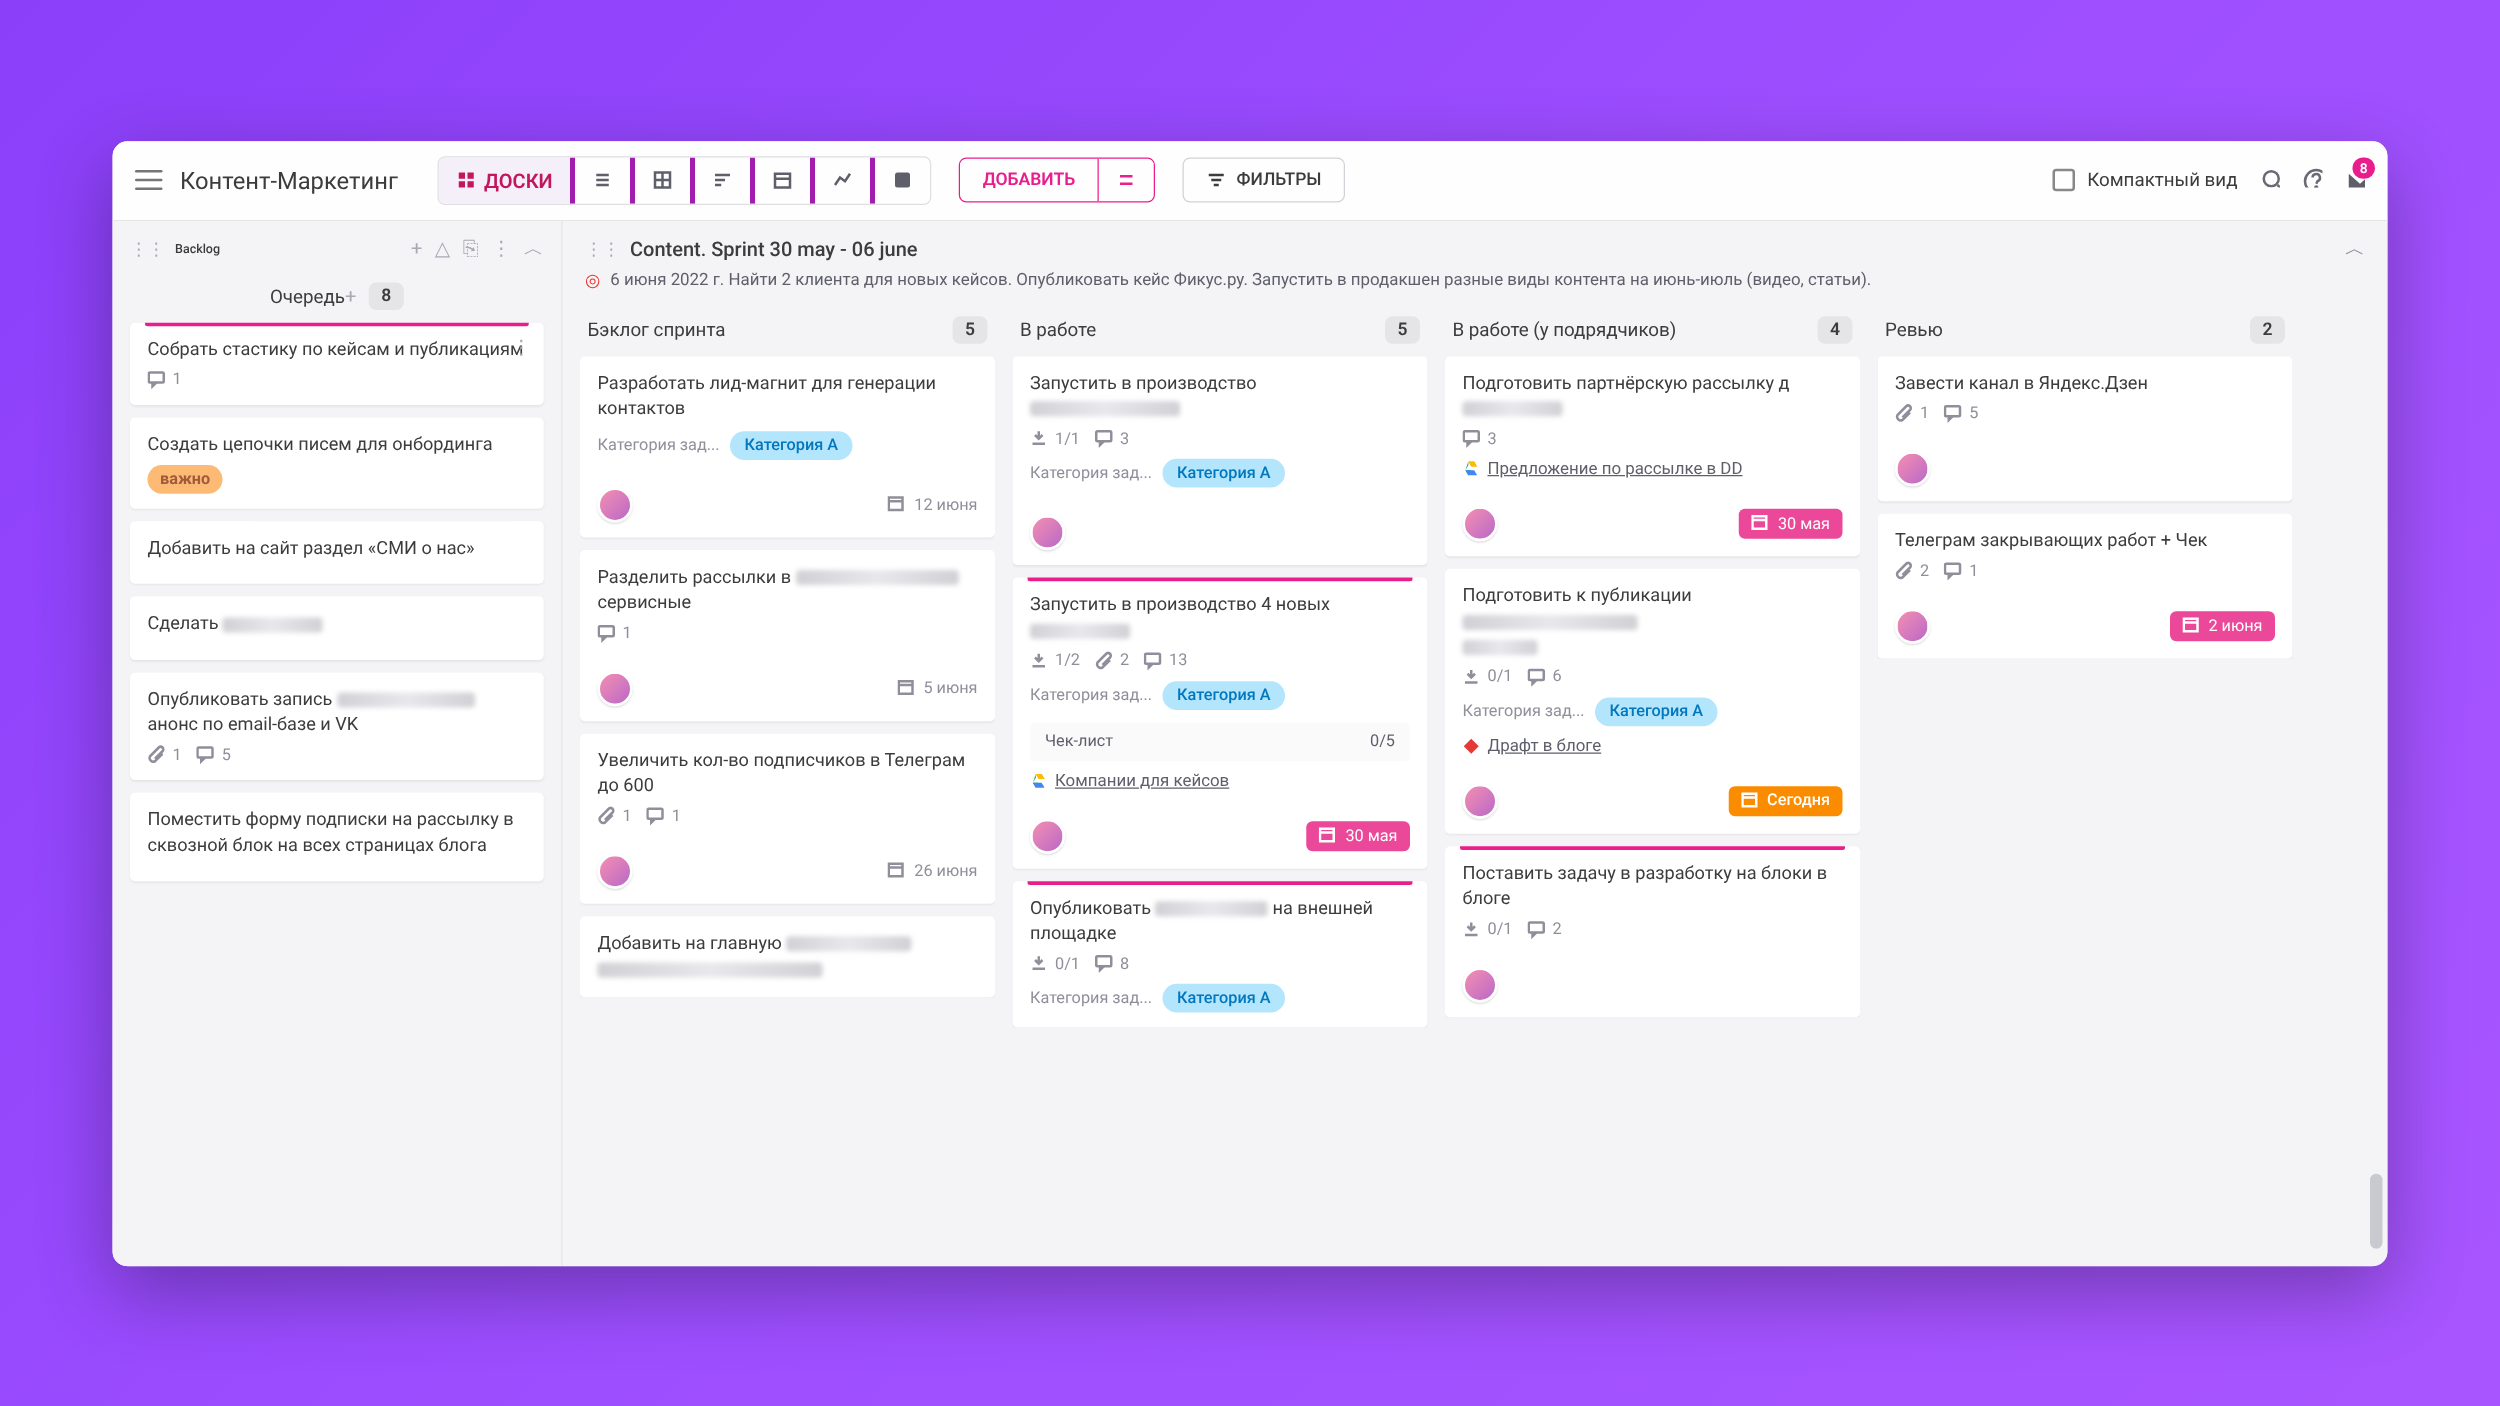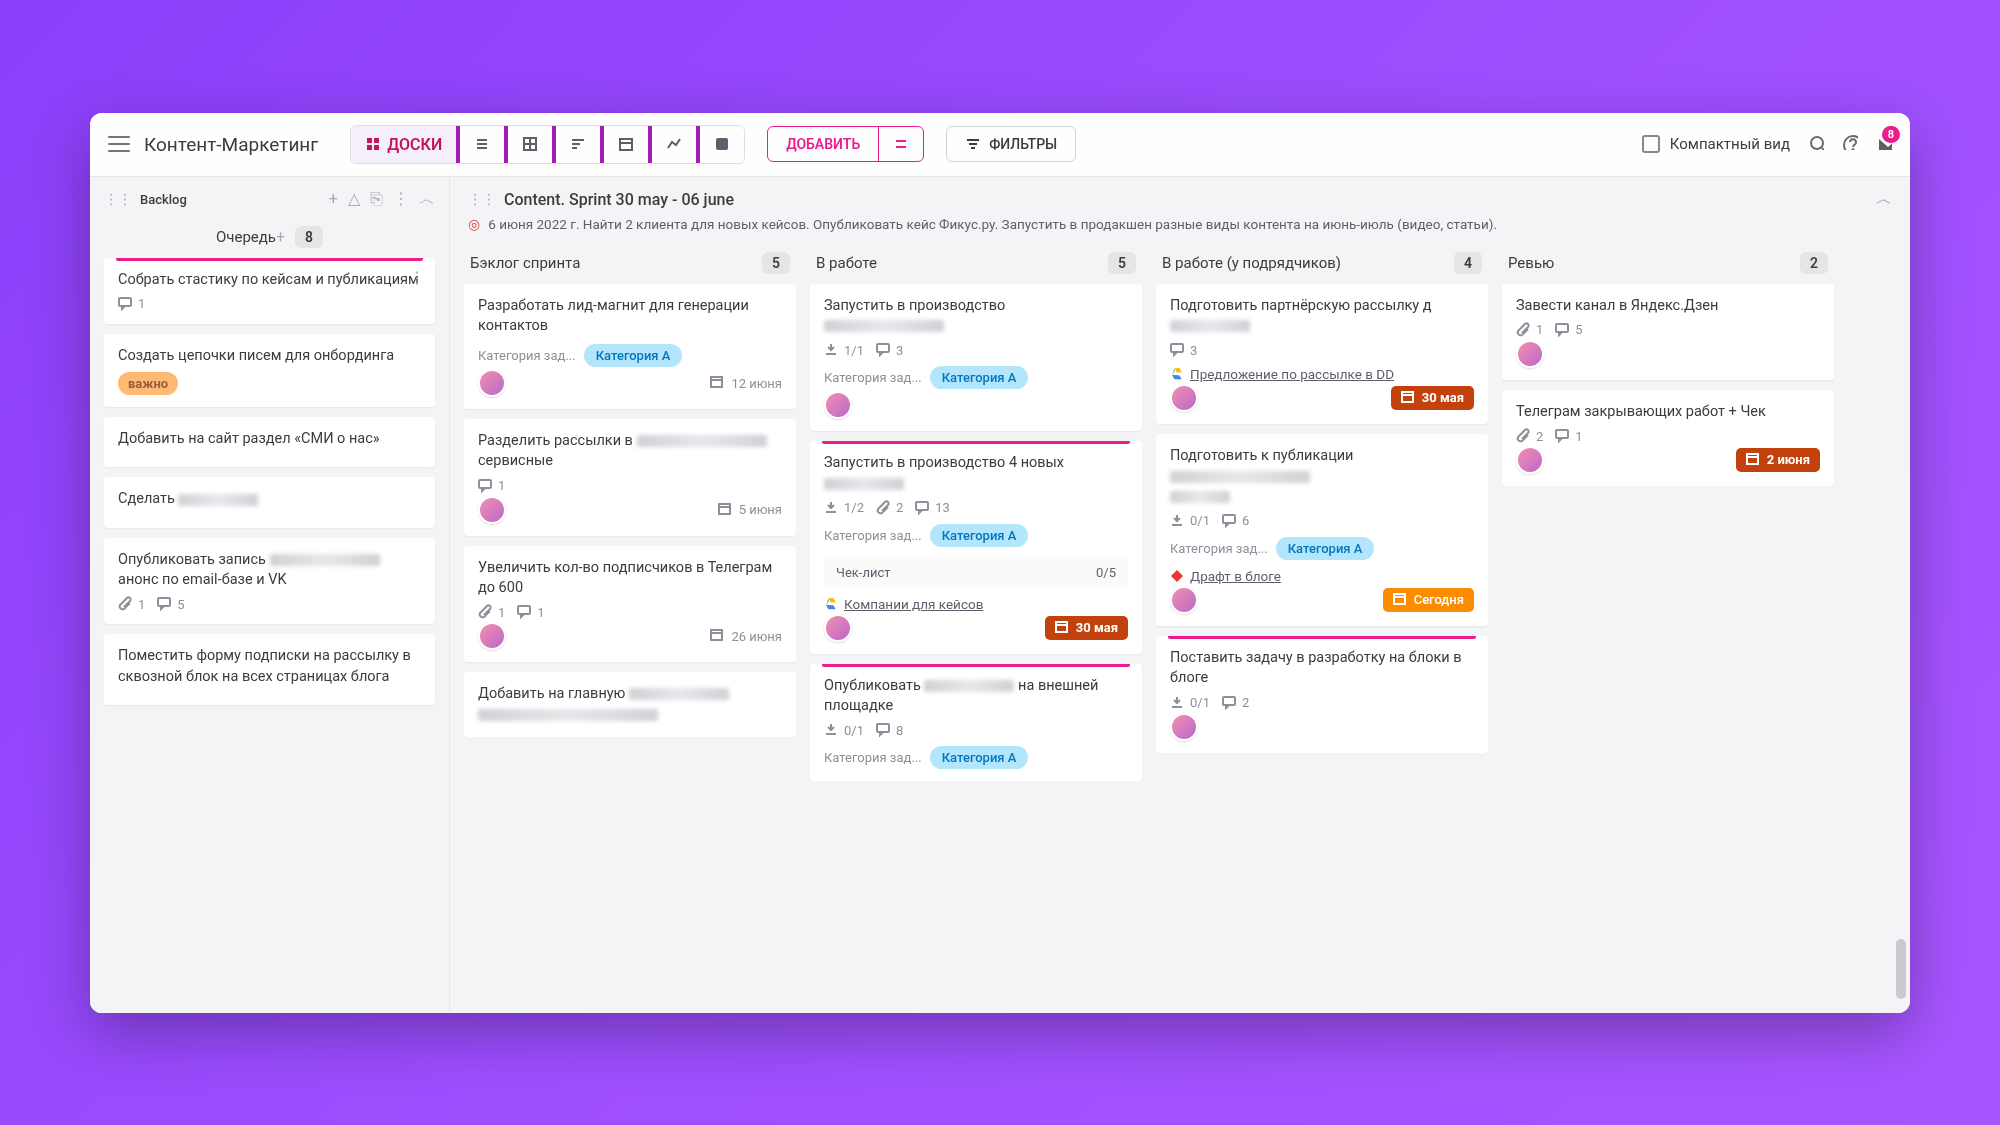--- a/index.html
+++ b/index.html
@@ -40,21 +40,21 @@
 .filter-btn { margin-left:10px; border:1px solid #d1d1d8; border-radius:6px; padding:9px 18px; display:flex; align-items:center; gap:8px; cursor:pointer; color:#3c3c3c; font-size:14px; font-weight:500;}
 .topbar-right { margin-left:auto; display:flex; align-items:center; gap:18px;}
 .compact-toggle { display:flex; align-items:center; gap:10px; color:#3c3c3c; font-size:15px; cursor:pointer;}
 .checkbox { width:18px; height:18px; border:2px solid #888; border-radius:3px;}
 .icon-btn { cursor:pointer; color:#6a6a75; position:relative;}
 .badge { position:absolute; top:-8px; right:-8px; background:#e91e8c; color:#fff; font-size:11px; font-weight:600; border-radius:10px; padding:2px 6px; min-width:18px; text-align:center;}
 .content-area { flex:1; display:flex; background:#f4f4f7; overflow:hidden; position:relative;}
 .sidebar { width:360px; background:#f4f4f7; border-right:1px solid #e5e5e8; display:flex; flex-direction:column;}
 .sidebar-header { padding:12px 14px; display:flex; align-items:center; gap:8px; color:#3c3c3c;}
 .grip { color:#a9a9b3; cursor:grab; font-size:14px;}
-.sidebar-title { font-size:13px; font-weight:500; flex:1;}
+.sidebar-title { font-size:10px; font-weight:500; flex:1;}
 .sidebar-tools { display:flex; gap:10px; color:#a9a9b3;}
 .sidebar-subheader { padding:4px 18px 10px; display:flex; align-items:center; justify-content:center;}
 .sidebar-sub { font-size:15px; color:#3c3c3c;}
 .count-badge { background:#e5e5e8; color:#3c3c3c; font-weight:600; border-radius:6px; padding:3px 10px; font-size:14px;}
 .sidebar-cards { padding:0 14px 10px; overflow-y:auto; flex:1;}
 .card { background:#fff; border-radius:4px; padding:12px 14px; margin-bottom:10px; box-shadow:0 1px 2px rgba(0,0,0,0.06); position:relative;}
 .card-accent { position:absolute; top:0; left:12px; right:12px; height:3px; background:#e91e8c; border-radius:0 0 2px 2px;}
 .card-title { font-size:14.5px; color:#3c3c3c; line-height:1.4; margin-bottom:6px;}
 .card-meta { display:flex; align-items:center; gap:12px; color:#8f8f9b; font-size:13px; margin-top:6px;}
 .card-meta-item { display:flex; align-items:center; gap:4px;}
@@ -69,23 +69,23 @@
 .columns { flex:1; display:flex; gap:14px; padding:0 14px 14px; overflow-x:auto;}
 .column { width:332px; flex-shrink:0; display:flex; flex-direction:column;}
 .column-header { display:flex; align-items:center; justify-content:space-between; padding:8px 6px 10px; font-size:15px; color:#3c3c3c;}
 .column-cards { display:flex; flex-direction:column; gap:10px; overflow-y:auto;}
 .kcard { background:#fff; border-radius:4px; padding:12px 14px; box-shadow:0 1px 2px rgba(0,0,0,0.06); position:relative;}
 .kcard-title { font-size:14.5px; color:#3c3c3c; line-height:1.4;}
 .kcard-row { display:flex; align-items:center; gap:8px; margin-top:8px; flex-wrap:wrap;}
 .cat-label { font-size:13px; color:#8f8f9b;}
 .cat-tag { background:#b3e5fc; color:#0277bd; padding:4px 12px; border-radius:12px; font-size:13px; font-weight:500;}
 .avatar { width:28px; height:28px; border-radius:50%; background:linear-gradient(135deg,#f48fb1,#ba68c8); border:2px solid #fff; box-shadow:0 1px 2px rgba(0,0,0,0.15);}
-.kcard-footer { display:flex; align-items:center; justify-content:space-between; margin-top:2px;}
+.kcard-footer { display:flex; align-items:center; justify-content:space-between; margin-top:22px;}
 .date-chip { display:flex; align-items:center; gap:5px; color:#8f8f9b; font-size:13px;}
-.date-red { background:#c2410c; color:#fff; padding:4px 10px; border-radius:5px; font-size:13px; font-weight:700; display:flex; align-items:flex-start; gap:5px;}
+.date-red { background:#ec4899; color:#fff; padding:4px 10px; border-radius:5px; font-size:13px; font-weight:400; display:flex; align-items:flex-end; gap:5px;}
 .date-orange { background:#fb8c00; color:#fff; padding:4px 10px; border-radius:5px; font-size:13px; font-weight:500; display:flex; align-items:center; gap:5px;}
 .link-line { display:flex; align-items:center; gap:6px; margin-top:8px; font-size:13.5px;}
 .link-line a { color:#5f5f6b; text-decoration:underline;}
 .checklist { display:flex; align-items:center; justify-content:space-between; padding:8px 12px; background:#fafafb; border-radius:4px; margin-top:10px; font-size:13px; color:#5f5f6b;}
 .scrollbar { position:absolute; right:4px; top:50px; bottom:10px; width:10px;}
 .scrollbar-thumb { width:10px; height:60px; background:#c9c9d0; border-radius:5px; position:absolute; bottom:4px;}
 svg.ic { width:16px; height:16px; stroke:currentColor; fill:none; stroke-width:2;}
 .chevron { cursor:pointer;}
 </style>
 </head>

